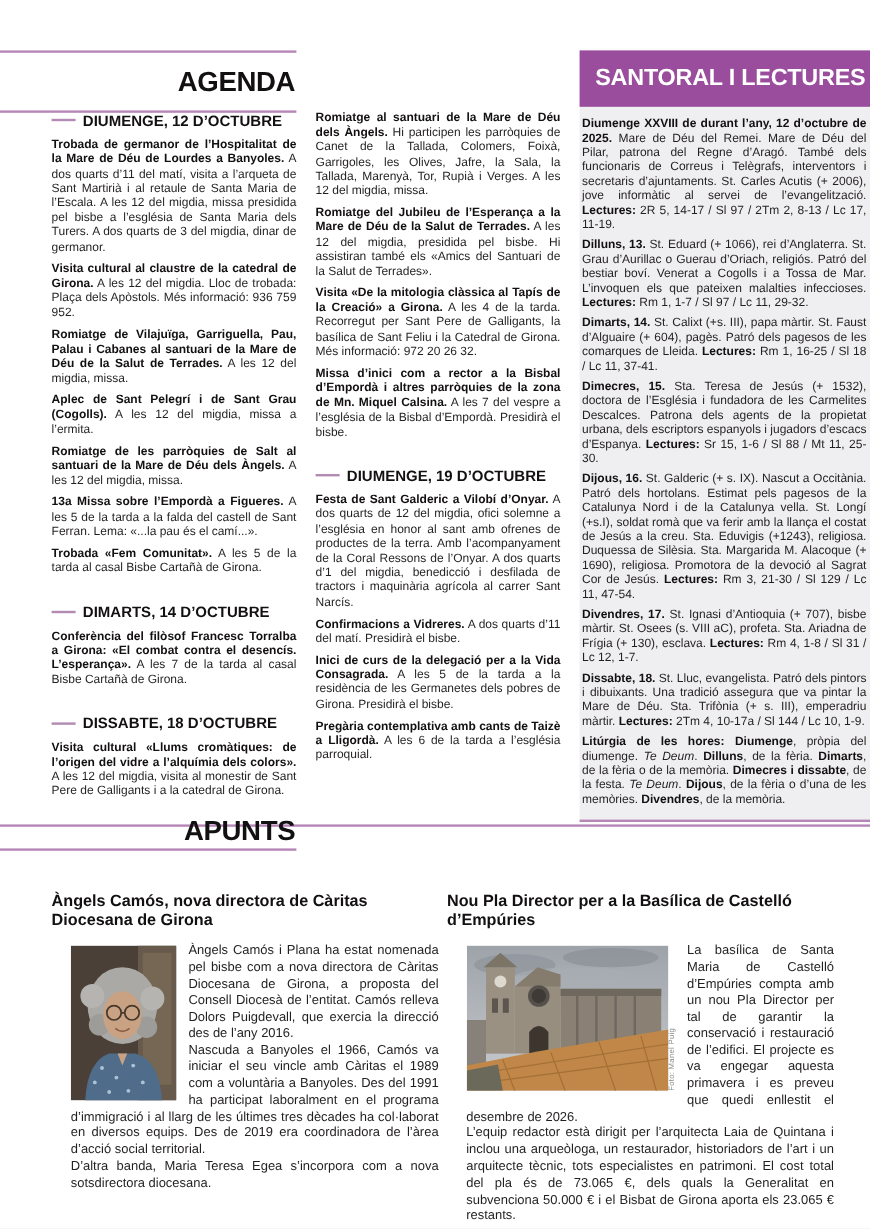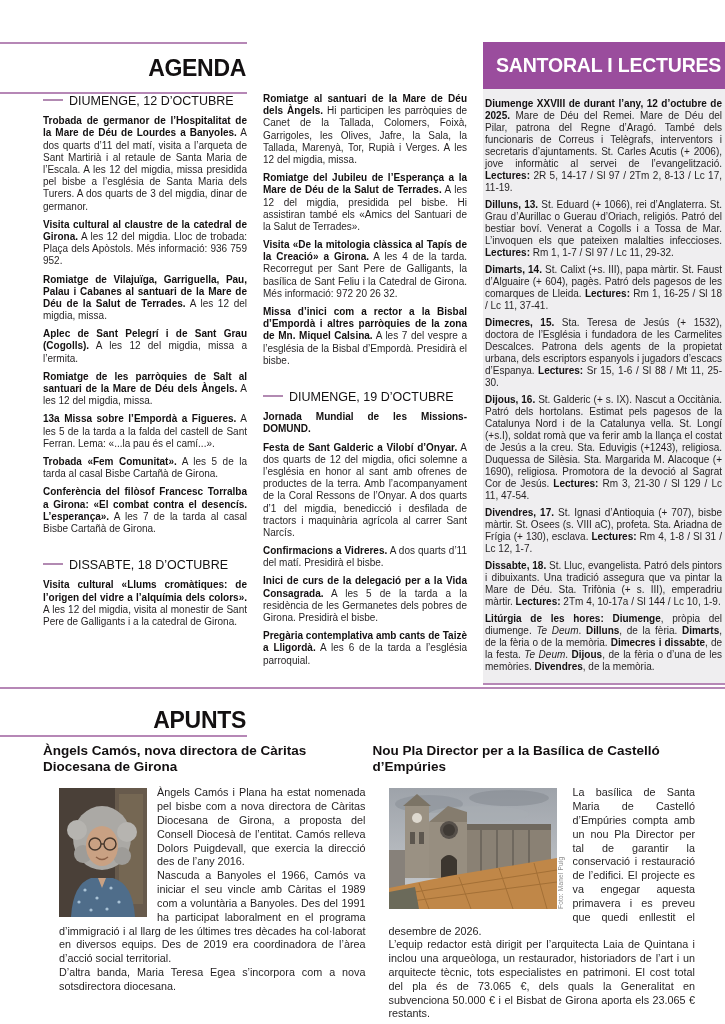--- a/index.html
+++ b/index.html
@@ -6,31 +6,31 @@
   html,body { background:#e8e8e8; }
   body { font-family:"Liberation Sans","DejaVu Sans",sans-serif; color:#221f20; }
   .page { position:relative; width:725px; height:1024px; background:#ffffff; margin:0 auto; overflow:hidden; }
 
   
   .section-header { position:absolute; left:0; width:247px; height:52px;
     display:flex; align-items:center; justify-content:flex-end;
     border-top:2px solid #b687b6; border-bottom:2px solid #b687b6; }
   .section-header h1 { font-size:23px; font-weight:bold; letter-spacing:-0.3px; color:#131011; padding-right:1px; }
   .agenda-header { top:42px; }
-  .apunts-header { top:705px; border-top:none; height:32px; }
+  .apunts-header { top:677px; border-top:none; height:32px; }
 
   .full-divider { position:absolute; left:0; top:687px; width:725px; height:0; border-top:2px solid #b687b6; }
 
   
   .col { position:absolute; top:93px; width:204px; font-size:10px; line-height:1.22; text-align:justify; }
   .col-1 { left:43px; }
   .col-2 { left:263px; }
   .item { margin-bottom:6px; }
   .item b { color:#131011; }
-  .day-heading { font-size:12.5px; font-weight:normal; color:#131011; margin:23px 0 6px; text-align:left; }
+  .day-heading { font-size:12.5px; font-weight:bold; color:#131011; margin:23px 0 6px; text-align:left; }
   .day-heading:first-child { margin-top:1px; }
   .dash { display:inline-block; width:20px; height:2px; background:#b28ab2; vertical-align:middle; margin-right:6px; margin-bottom:3px; }
 
   
   .santoral { position:absolute; left:483px; top:42px; width:252px; height:643px;
     background:#efeef0; border-bottom:2px solid #b687b6; }
   .santoral-header { height:47px; background:#9a4d9d; color:#ffffff; display:flex; align-items:center;
     font-size:19.5px; font-weight:bold; letter-spacing:-0.2px; padding-left:13px; }
   .santoral-body { padding:9px 13px 0 2px; font-size:10px; line-height:1.2; text-align:justify; }
   .santoral-body .item { margin-bottom:5px; }
@@ -59,31 +59,31 @@
 
   <div class="col col-1">
       <h3 class="day-heading"><span class="dash"></span><span>DIUMENGE, 12 D’OCTUBRE</span></h3>
       <p class="item"><b>Trobada de germanor de l’Hospitalitat de la Mare de Déu de Lourdes a Banyoles.</b> A dos quarts d’11 del matí, visita a l’arqueta de Sant Martirià i al retaule de Santa Maria de l’Escala. A les 12 del migdia, missa presidida pel bisbe a l’església de Santa Maria dels Turers. A dos quarts de 3 del migdia, dinar de germanor.</p>
       <p class="item"><b>Visita cultural al claustre de la catedral de Girona.</b> A les 12 del migdia. Lloc de trobada: Plaça dels Apòstols. Més informació: 936 759 952.</p>
       <p class="item"><b>Romiatge de Vilajuïga, Garriguella, Pau, Palau i Cabanes al santuari de la Mare de Déu de la Salut de Terrades.</b> A les 12 del migdia, missa.</p>
       <p class="item"><b>Aplec de Sant Pelegrí i de Sant Grau (Cogolls).</b> A les 12 del migdia, missa a l’ermita.</p>
       <p class="item"><b>Romiatge de les parròquies de Salt al santuari de la Mare de Déu dels Àngels.</b> A les 12 del migdia, missa.</p>
       <p class="item"><b>13a Missa sobre l’Empordà a Figueres.</b> A les 5 de la tarda a la falda del castell de Sant Ferran. Lema: «...la pau és el camí...».</p>
       <p class="item"><b>Trobada «Fem Comunitat».</b> A les 5 de la tarda al casal Bisbe Cartañà de Girona.</p>
+      <h3 class="day-heading"><span class="dash"></span><span>DIMARTS, 14 D’OCTUBRE</span></h3>
       <p class="item"><b>Conferència del filòsof Francesc Torralba a Girona: «El combat contra el desencís. L’esperança».</b> A les 7 de la tarda al casal Bisbe Cartañà de Girona.</p>
       <h3 class="day-heading"><span class="dash"></span><span>DISSABTE, 18 D’OCTUBRE</span></h3>
       <p class="item"><b>Visita cultural «Llums cromàtiques: de l’origen del vidre a l’alquímia dels colors».</b> A les 12 del migdia, visita al monestir de Sant Pere de Galligants i a la catedral de Girona.</p>
     </div>
   <div class="col col-2">
       <p class="item"><b>Romiatge al santuari de la Mare de Déu dels Àngels.</b> Hi participen les parròquies de Canet de la Tallada, Colomers, Foixà, Garrigoles, les Olives, Jafre, la Sala, la Tallada, Marenyà, Tor, Rupià i Verges. A les 12 del migdia, missa.</p>
       <p class="item"><b>Romiatge del Jubileu de l’Esperança a la Mare de Déu de la Salut de Terrades.</b> A les 12 del migdia, presidida pel bisbe. Hi assistiran també els «Amics del Santuari de la Salut de Terrades».</p>
       <p class="item"><b>Visita «De la mitologia clàssica al Tapís de la Creació» a Girona.</b> A les 4 de la tarda. Recorregut per Sant Pere de Galligants, la basílica de Sant Feliu i la Catedral de Girona. Més informació: 972 20 26 32.</p>
       <p class="item"><b>Missa d’inici com a rector a la Bisbal d’Empordà i altres parròquies de la zona de Mn. Miquel Calsina.</b> A les 7 del vespre a l’església de la Bisbal d’Empordà. Presidirà el bisbe.</p>
       <h3 class="day-heading"><span class="dash"></span><span>DIUMENGE, 19 D’OCTUBRE</span></h3>
-      <p class="item"><b>Jornada Mundial de les Missions-DOMUND.</b></p>
       <p class="item"><b>Festa de Sant Galderic a Vilobí d’Onyar.</b> A dos quarts de 12 del migdia, ofici solemne a l’església en honor al sant amb ofrenes de productes de la terra. Amb l’acompanyament de la Coral Ressons de l’Onyar. A dos quarts d’1 del migdia, benedicció i desfilada de tractors i maquinària agrícola al carrer Sant Narcís.</p>
       <p class="item"><b>Confirmacions a Vidreres.</b> A dos quarts d’11 del matí. Presidirà el bisbe.</p>
       <p class="item"><b>Inici de curs de la delegació per a la Vida Consagrada.</b> A les 5 de la tarda a la residència de les Germanetes dels pobres de Girona. Presidirà el bisbe.</p>
       <p class="item"><b>Pregària contemplativa amb cants de Taizè a Lligordà.</b> A les 6 de la tarda a l’església parroquial.</p>
     </div>
 
   <aside class="santoral">
     <div class="santoral-header">
       <span>SANTORAL I LECTURES</span>
     </div>

